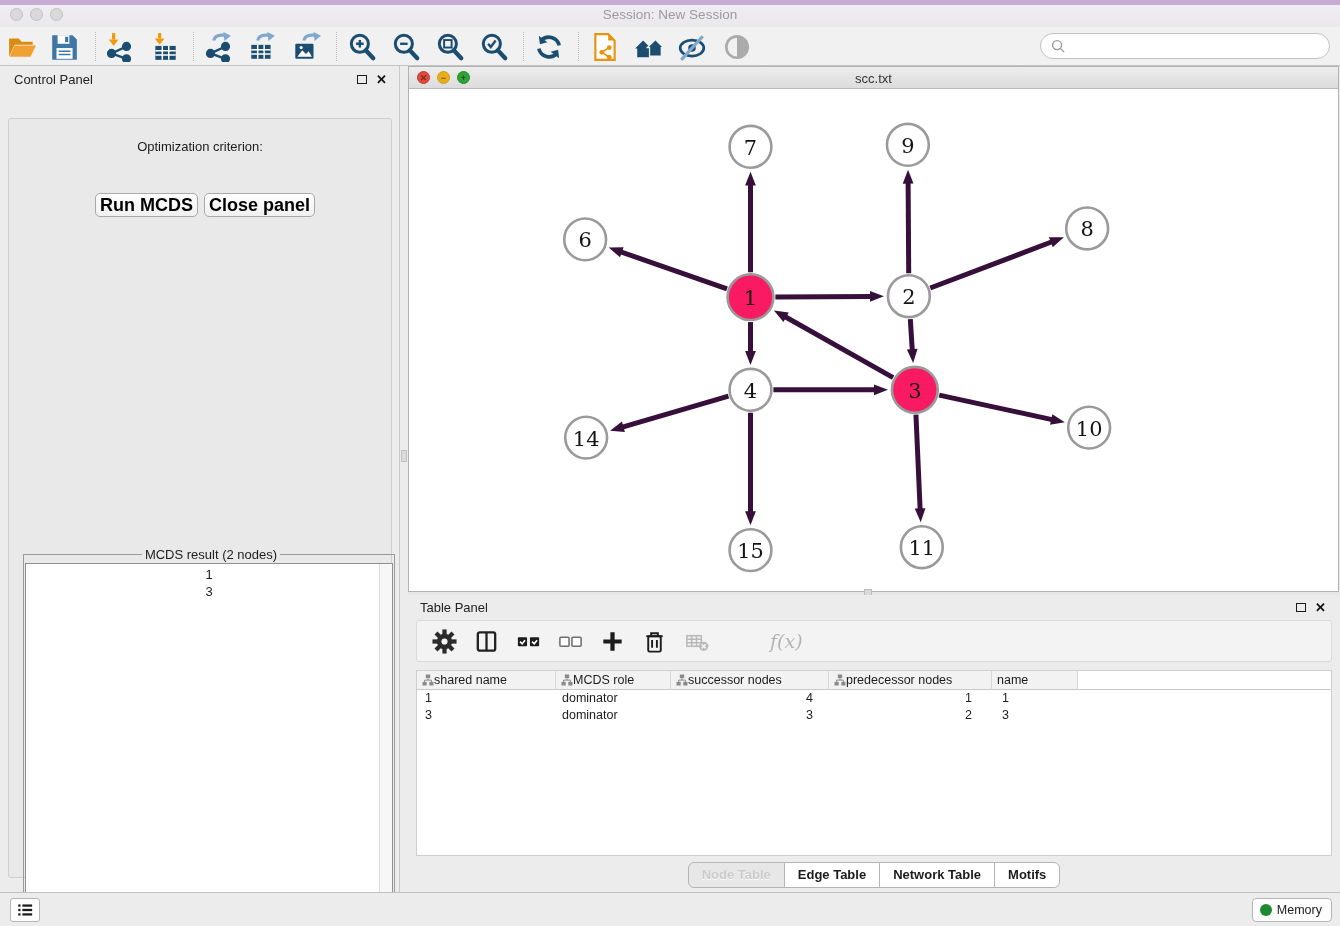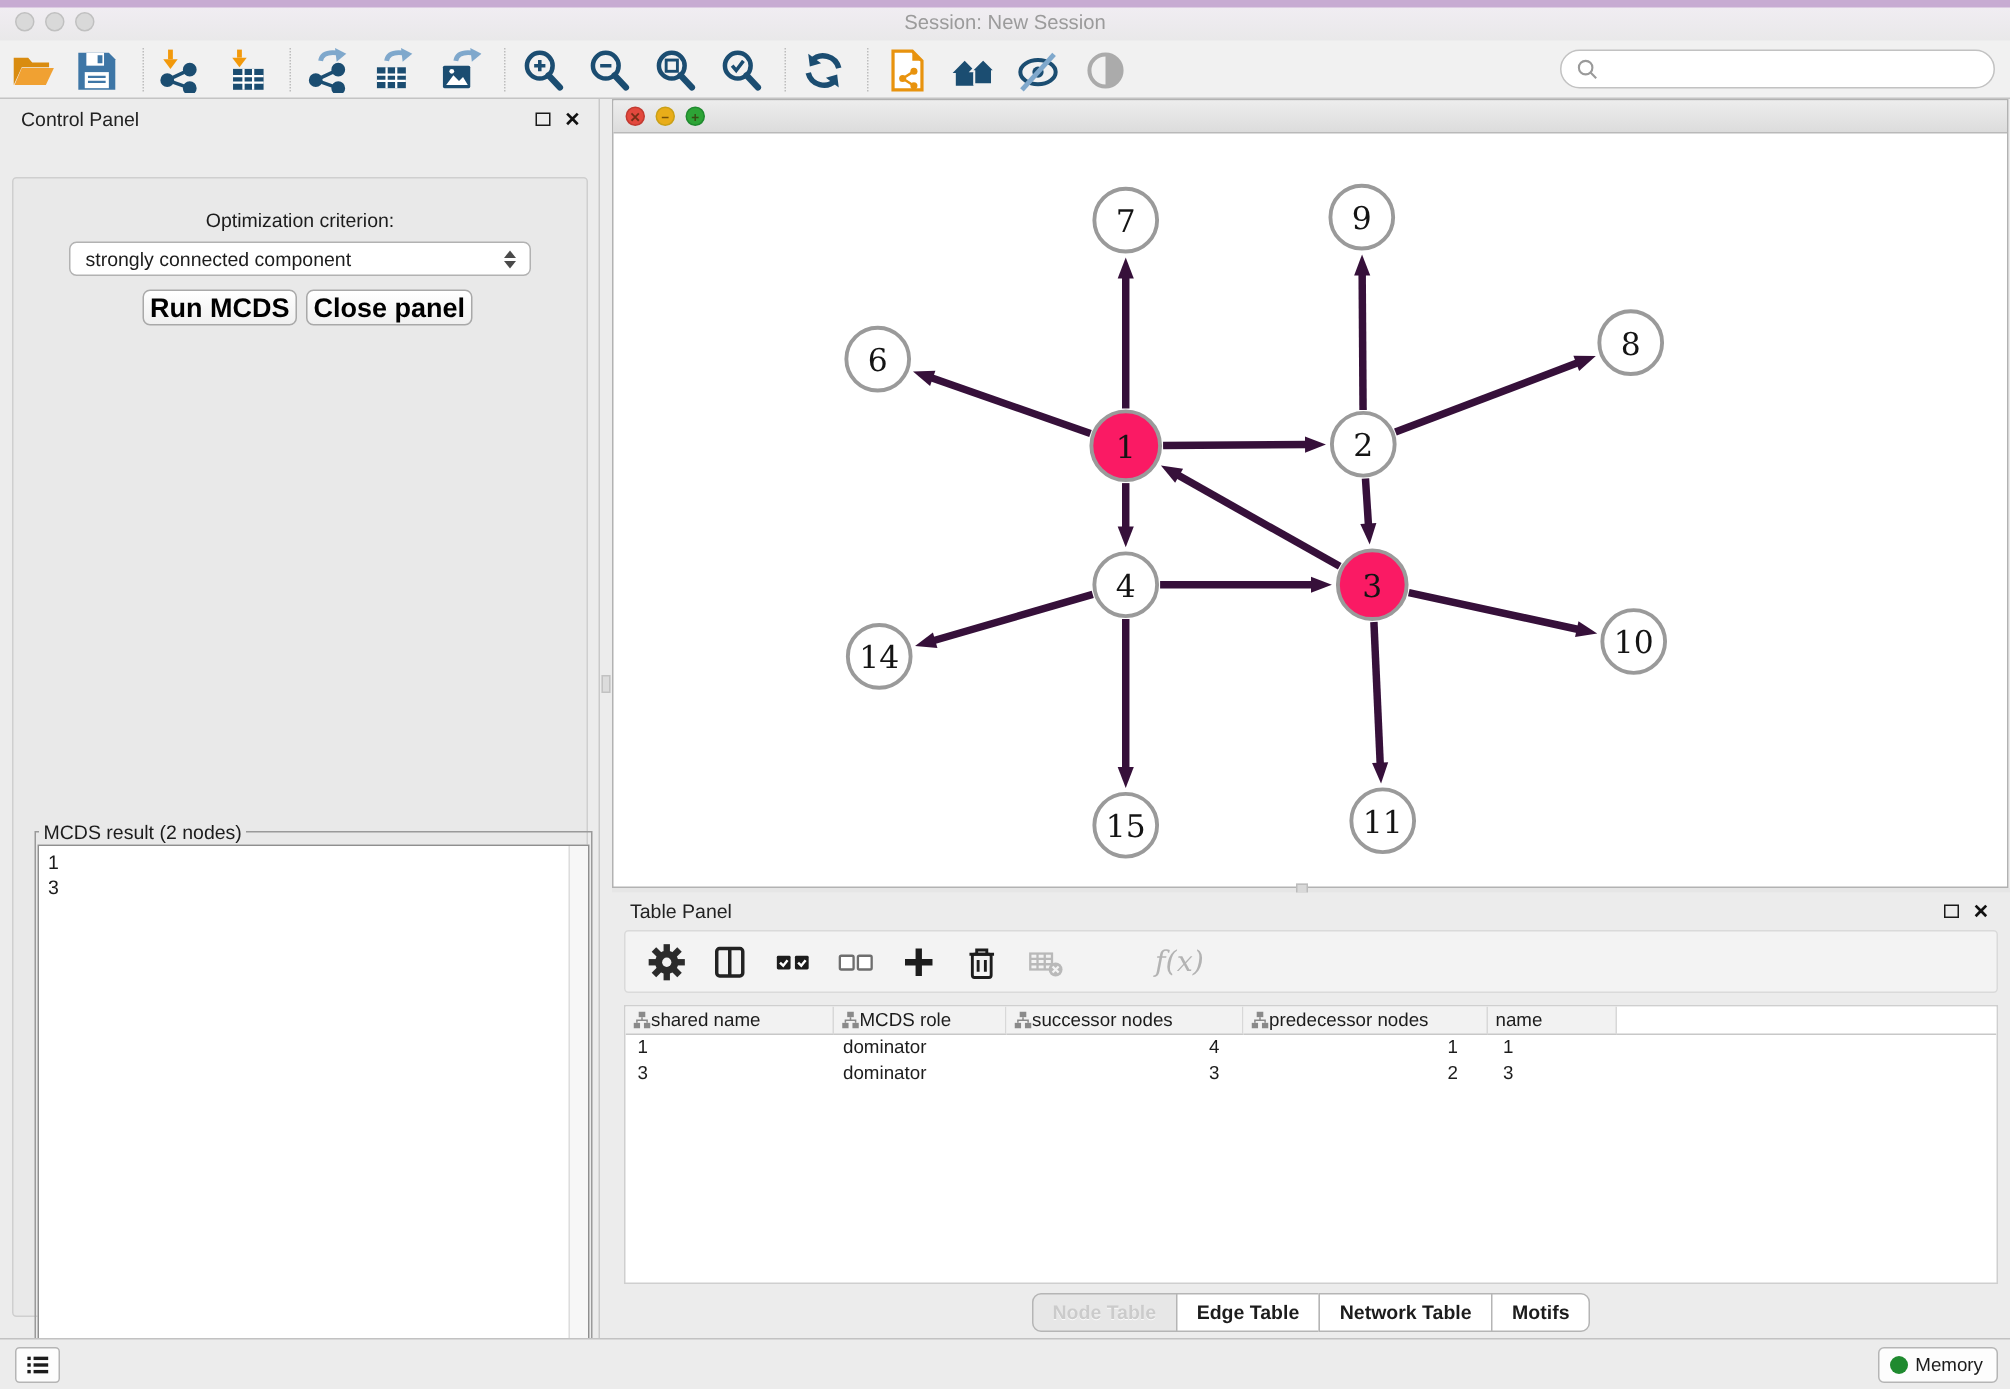--- a/index.html
+++ b/index.html
@@ -55,21 +55,21 @@
   .tri-up { width:0; height:0; border-left:4px solid transparent; border-right:4px solid transparent;
             border-bottom:5px solid #4a4a4a; margin-bottom:2px; }
   .tri-dn { width:0; height:0; border-left:4px solid transparent; border-right:4px solid transparent;
             border-top:5px solid #4a4a4a; }
   .cp-btn { position:absolute; top:74px; height:24px; background:linear-gradient(#fff,#f0f0f0);
             border:1px solid #a9a9a9; border-radius:5px; font-size:18px; font-weight:bold;
             font-family:"Liberation Sans",sans-serif; text-align:center; cursor:default; }
   .btn-run { left:86px; width:103px; }
   .btn-close { left:195px; width:111px; }
   .mcds-fieldset { position:absolute; left:14px; top:428px; width:372px; height:376px;
-                   border:1px solid #9a9a9a; }
+                   border:1px solid #9a9a9a;text-align:center; }
   .mcds-fieldset legend { font-size:13px; padding:0 3px; margin-left:2px; }
   .mcds-result { position:absolute; left:1px; right:1px; top:1px; bottom:1px; background:#fff;
                  border:1px solid #8f8f8f; font-size:13px; line-height:17px; padding:2px 6px; overflow:hidden; }
   .mcds-scroll { position:absolute; right:0; top:0; bottom:0; width:13px; background:#f7f7f7;
                  border-left:1px solid #ddd; }
 
   
   .network-window { position:absolute; left:408px; top:66px; width:931px; height:526px;
                     background:#fff; border:1px solid #b2b2b2; }
   .nw-titlebar { position:absolute; left:0; top:0; width:100%; height:22px;
@@ -280,45 +280,39 @@
 </div>
 
 <div class="control-panel">
   <div class="cp-head panel-head-text">Control Panel</div>
   <div class="win-btns" style="right:12px; top:7px;">
     <span class="float-ico"></span>
     <span class="close-ico">✕</span>
   </div>
   <div class="cp-body">
     <div class="opt-label">Optimization criterion:</div>
-    <div class="criterion">
-      <span>strongly connected component</span>
-      <span class="spin">
-        <span class="tri-up" style="display:block"></span>
-          <span class="tri-dn" style="display:block"></span>
-      </span>
-    </div>
     <button class="cp-btn btn-run">Run MCDS</button>
     <button class="cp-btn btn-close">Close panel</button>
     <fieldset class="mcds-fieldset">
       <legend>MCDS result (2 nodes)</legend>
       <div class="mcds-result">
         <div>1</div>
         <div>3</div>
         <div class="mcds-scroll"></div>
       </div>
     </fieldset>
   </div>
 </div>
 
 <div class="network-window">
   <div class="nw-titlebar">
     <span class="nw-light" style="left:8px;  background:#e3483d; border:1px solid #c23a31;">✕</span>
     <span class="nw-light" style="left:28px; background:#e9ad19; border:1px solid #caa017;">−</span>
     <span class="nw-light" style="left:48px; background:#2da436; border:1px solid #1f8a2f;">+</span>
+    <span class="nw-title">scc.txt</span>
   </div>
   <svg id="graph-svg" viewBox="0 0 931 504" width="929" height="502">
     <g id="edges-layer">
         <line x1="342" y1="184" x2="342" y2="95" stroke="#36103A" stroke-width="5"></line>
         <polygon points="342,83 347.4,97 336.6,97" fill="#36103A"></polygon>
         <line x1="318.39911144699016" y1="200.75390640918934" x2="210.92931505845456" y2="163.2042185143998" stroke="#36103A" stroke-width="5"></line>
         <polygon points="199.60088855300984,159.24609359081066 214.59854235831045,158.76611407421453 211.03622992708023,168.96169792911476" fill="#36103A"></polygon>
         <line x1="366.99950557220126" y1="208.8427704052063" x2="464.00073175314213" y2="208.23269980029468" stroke="#36103A" stroke-width="5"></line>
         <polygon points="476.00049442779874,208.1572295947937 462.0347328998415,213.64517137147365 461.9668097148906,202.84538496428272" fill="#36103A"></polygon>
         <line x1="342" y1="234" x2="342" y2="265" stroke="#36103A" stroke-width="5"></line>

